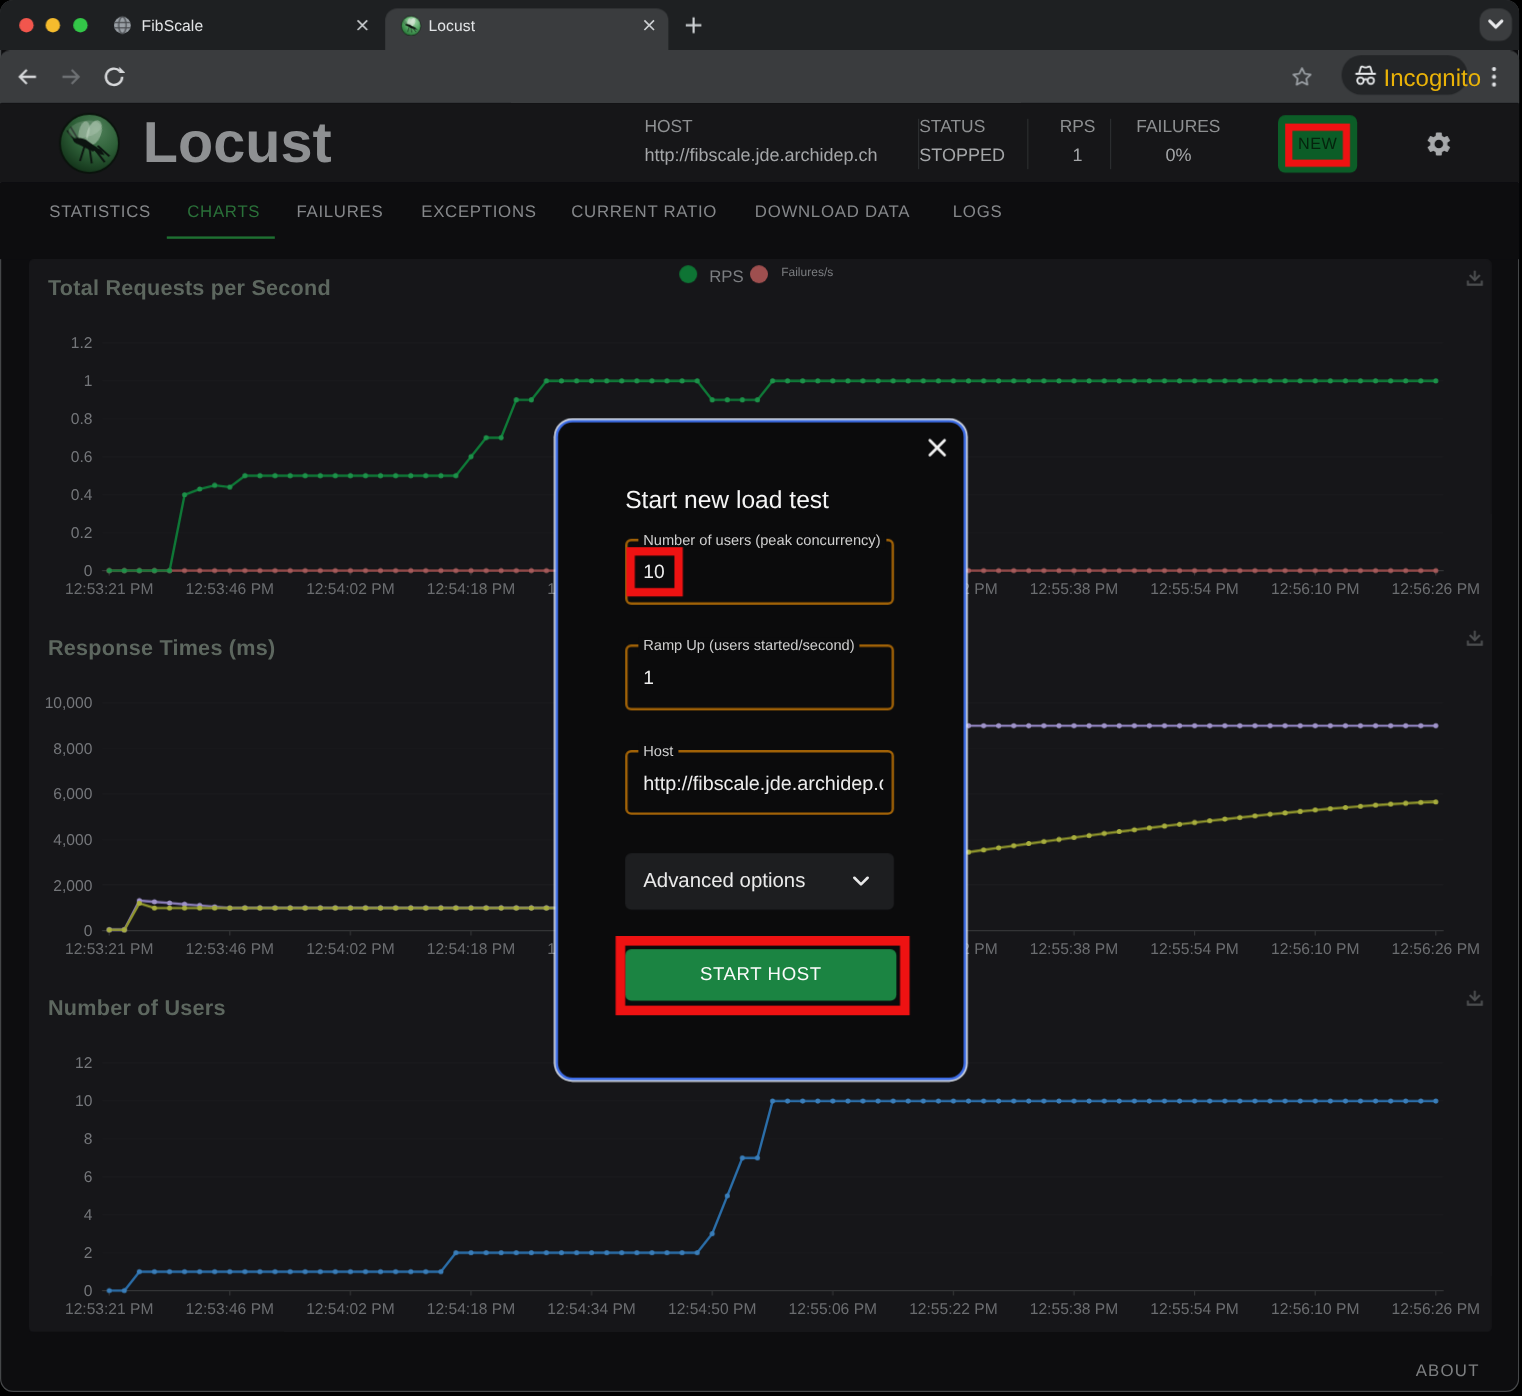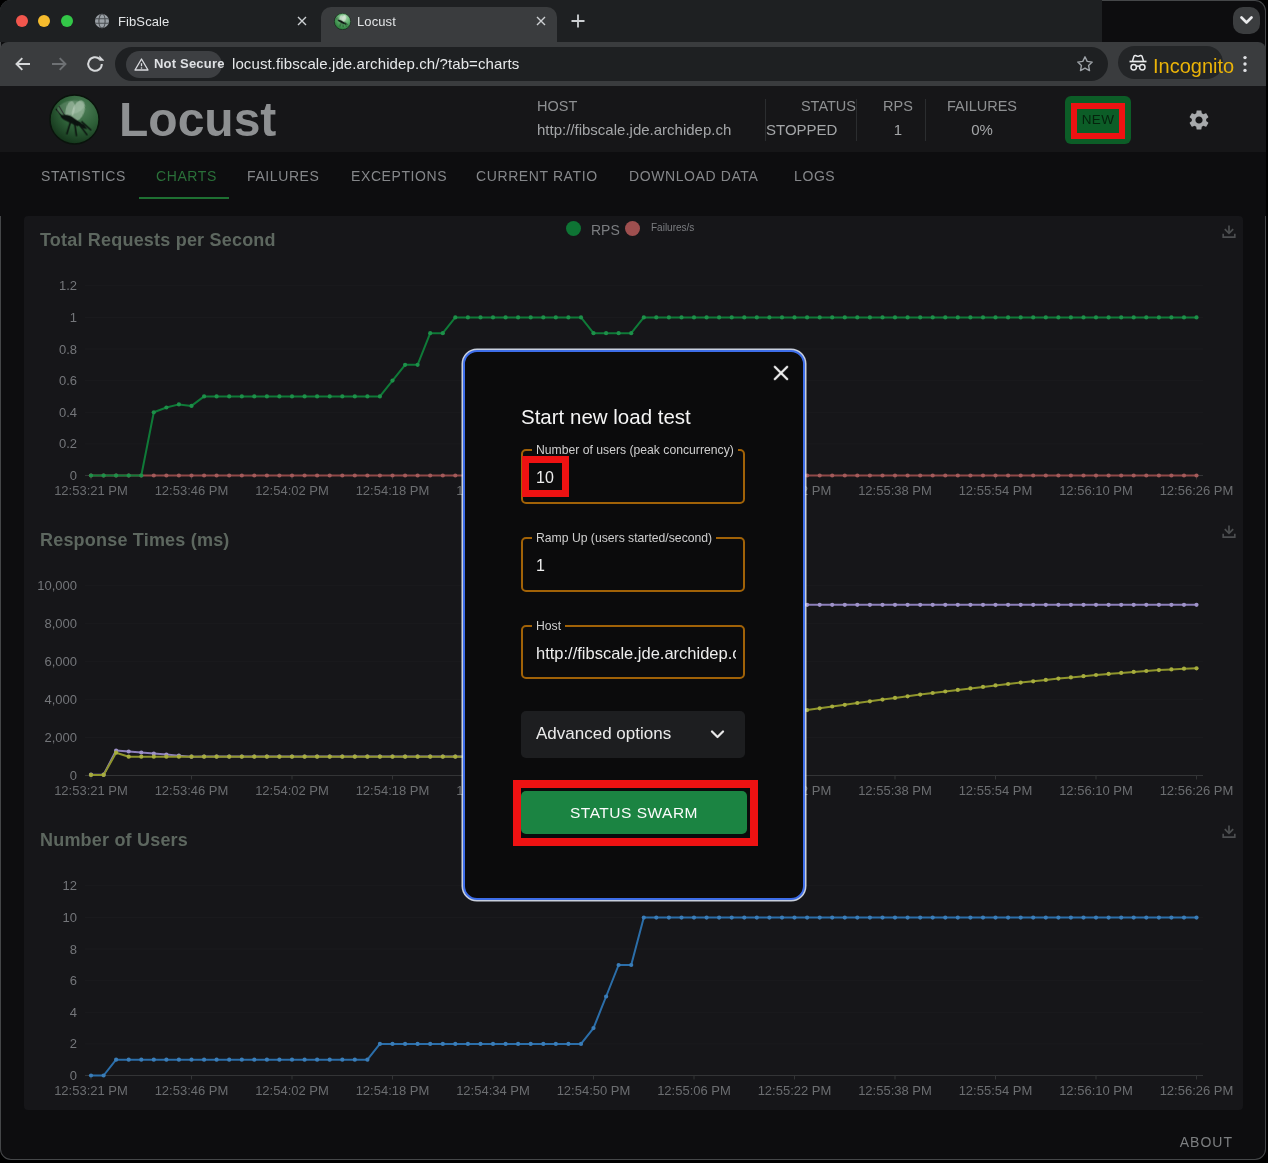--- a/index.html
+++ b/index.html
@@ -1,19 +1,19 @@
 <!DOCTYPE html>
 <html><head><meta charset="utf-8"><style>
 *{margin:0;padding:0;box-sizing:border-box;will-change:opacity}
 html,body{width:1268px;height:1163px;background:#000;overflow:hidden;
   font-family:"Liberation Sans",sans-serif;-webkit-font-smoothing:antialiased;transform:translateZ(0)}
 .abs{position:absolute}
 #win{position:absolute;left:0;top:0;width:1266px;height:1160px;border-radius:11px;will-change:opacity;
   background:#0d0d0f;overflow:hidden;box-shadow:inset 0 0 0 1px #454749}
-#tabstrip{position:absolute;left:0;top:0;width:1102px;height:42px;background:#1e2022}
+#tabstrip{position:absolute;left:0;top:0;width:1266px;height:42px;background:#1e2022}
 #toolbar{position:absolute;left:0;top:42px;width:1266px;height:44px;background:#3a3c3e;border-radius:8px 8px 0 0}
 .light{position:absolute;top:15px;width:12px;height:12px;border-radius:50%}
 #tab2{position:absolute;left:321px;top:7px;width:236px;height:35px;background:#3a3c3e;border-radius:10px 10px 0 0}
 .tabtxt{position:absolute;top:14px;font-size:13px;color:#e2e4e6;letter-spacing:.1px}
 #omni{position:absolute;left:115px;top:47px;width:993px;height:34px;border-radius:17px;background:#1e2022}
 #chip{position:absolute;left:11px;top:3.5px;width:96px;height:27px;border-radius:13.5px;background:#3d3f42}
 #incog{position:absolute;left:1118px;top:46px;width:105px;height:33px;border-radius:16.5px;background:#232527}
 #header{position:absolute;left:0;top:86px;width:1266px;height:66px;background:#161618}
 .hlabel{position:absolute;font-size:14.5px;color:#8e9092;top:12px;white-space:nowrap}
 .hval{position:absolute;font-size:15px;color:#a4a6a8;top:35px;white-space:nowrap}
@@ -78,30 +78,20 @@
 <svg class="abs" style="left:13px;top:54px" width="20" height="20" viewBox="0 0 20 20">
       <path d="M17 10H3.5M9.3 4.2 3.5 10l5.8 5.8" stroke="#d6d8da" stroke-width="1.9" fill="none"></path>
     </svg>
 <svg class="abs" style="left:49px;top:54px" width="20" height="20" viewBox="0 0 20 20">
       <path d="M3 10h13.5M10.7 4.2l5.8 5.8-5.8 5.8" stroke="#6e7174" stroke-width="1.9" fill="none"></path>
     </svg>
 <svg class="abs" style="left:86px;top:55px" width="18" height="18" viewBox="0 0 18 18">
       <path d="M15.8 9a6.8 6.8 0 1 1-2-4.8" stroke="#d6d8da" stroke-width="2" fill="none"></path>
       <path d="M13.3 0.6v5.2h5.2z" fill="#d6d8da"></path>
     </svg>
-<div id="omni">
-      <div id="chip"></div>
-      <svg class="abs" style="left:19px;top:9.5px" width="15" height="15" viewBox="0 0 15 15">
-        <path d="M7.5 2 14 13H1z" stroke="#dadce0" stroke-width="1.3" fill="none" stroke-linejoin="round"></path>
-        <path d="M7.5 6.2v3" stroke="#dadce0" stroke-width="1.3"></path>
-        <circle cx="7.5" cy="11" r="0.8" fill="#dadce0"></circle>
-      </svg>
-      <div class="abs" style="left:39px;top:9px;font-size:13px;color:#dfe1e4;font-weight:bold;letter-spacing:0.2px">Not Secure</div>
-      <div class="abs" style="left:117px;top:8px;font-size:15px;color:#e6e8ea;letter-spacing:0.1px">locust.fibscale.jde.archidep.ch/?tab=charts</div>
-    </div>
 <svg class="abs" style="left:1076px;top:55px" width="18" height="18" viewBox="0 0 18 18">
       <path d="M9 1.8l2.2 4.6 5 .7-3.6 3.5.9 5-4.5-2.4-4.5 2.4.9-5L1.8 7.1l5-.7z" stroke="#9ea3a8" stroke-width="1.4" fill="none" stroke-linejoin="round"></path>
     </svg>
 <div id="incog"></div>
 <svg class="abs" style="left:1128px;top:54px" width="20" height="18" viewBox="0 0 20 18">
       <g stroke="#e8eaec" fill="none" stroke-width="1.5">
         <path d="M1.5 7.5h17" stroke-width="1.7"></path>
         <path d="M4.5 7 6 2.2c.2-.6.8-.9 1.4-.7l1.4.5c.8.2 1.6.2 2.4 0l1.4-.5c.6-.2 1.2.1 1.4.7L15.5 7"></path>
         <circle cx="5.7" cy="13.2" r="2.7"></circle>
         <circle cx="14.3" cy="13.2" r="2.7"></circle>
@@ -133,21 +123,21 @@
       <path d="M14 24l-7-9M16 22l-6-10" stroke="#0c1410" stroke-width="1.2" fill="none"></path>
       <path d="M22 28l-4 13M26 29l2 14M30 30l9 12M33 28l10 9" stroke="#0c1410" stroke-width="1.6" fill="none"></path>
       <path d="M25 27l9 8 5 1-3-5z" fill="#0c1410"></path>
       <ellipse cx="22" cy="14" rx="14" ry="7" fill="#ffffff" fill-opacity="0.14" transform="rotate(-12 22 14)"></ellipse>
     </svg>
 <div class="abs" style="left:119px;top:92px;font-size:48px;font-weight:bold;color:#8e9092">Locust</div>
 <div class="abs" style="left:537px;top:86px;width:730px;height:66px">
       <div class="hlabel" style="left:0">HOST</div>
       <div class="hval" style="left:0">http://fibscale.jde.archidep.ch</div>
       <div class="hdiv" style="left:228px"></div>
-      <div class="hlabel" style="left:229px;width:90px;text-align:right">STATUS</div>
+      <div class="hlabel" style="left:229px;width:90px;text-align:left">STATUS</div>
       <div class="hval" style="left:229px;width:90px;text-align:left">STOPPED</div>
       <div class="hdiv" style="left:319px"></div>
       <div class="hlabel" style="left:334px;width:54px;text-align:center">RPS</div>
       <div class="hval" style="left:334px;width:54px;text-align:center">1</div>
       <div class="hdiv" style="left:388px"></div>
       <div class="hlabel" style="left:403px;width:84px;text-align:center">FAILURES</div>
       <div class="hval" style="left:403px;width:84px;text-align:center">0%</div>
     </div>
 <div class="abs" style="left:1065px;top:96px;width:66px;height:48px;border-radius:6px;background:#0c5d27"></div>
 <div class="abs" style="left:1065px;top:96px;width:66px;height:48px;line-height:48px;text-align:center;font-size:13.5px;color:#05230d;letter-spacing:.4px">NEW</div>
@@ -778,18 +768,18 @@
       <div class="fset" style="left:58px;top:275px;height:54px">
         <div class="flab">Host</div>
         <div class="fval" style="top:17px;width:200px;overflow:hidden;font-size:16.5px;white-space:nowrap">http://fibscale.jde.archidep.ch</div>
       </div>
       <div class="abs" style="left:58px;top:361px;width:224px;height:47px;background:#1d1e20;border-radius:5px"></div>
       <div class="abs" style="left:73px;top:374px;font-size:17px;color:#eaeaea">Advanced options</div>
       <svg class="abs" style="left:246px;top:378px" width="17" height="13" viewBox="0 0 17 13">
         <path d="M3 3.5 8.5 9 14 3.5" stroke="#e8e8e8" stroke-width="2.2" fill="none" stroke-linecap="round" stroke-linejoin="round"></path>
       </svg>
       <div class="abs" style="left:58px;top:441px;width:226px;height:43px;background:#1b8442;border-radius:5px"></div>
-      <div class="abs" style="left:58px;top:441px;width:226px;height:43px;line-height:43px;text-align:center;font-size:15.5px;color:#fbfbfb;letter-spacing:0.5px">STATUS SWARM</div>
+      <div class="abs" style="left:58px;top:441px;width:226px;height:43px;line-height:43px;text-align:center;font-size:15.5px;color:#fbfbfb;letter-spacing:0.5px">START HOST</div>
     </div>
 <div class="redbox" style="left:1071px;top:103px;width:54px;height:36px;border-width:6.5px"></div>
 <div class="redbox" style="left:522px;top:456px;width:47px;height:41px;border-width:7px"></div>
 <div class="redbox" style="left:512.5px;top:780px;width:245px;height:66px;border-width:8px"></div>
 </div>
 
 </body></html>

